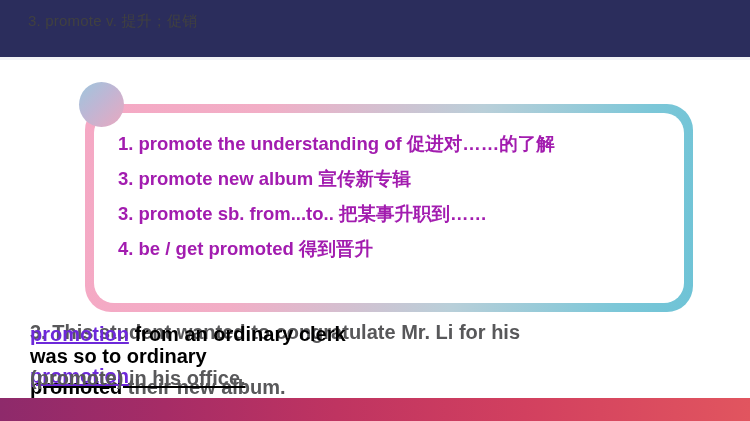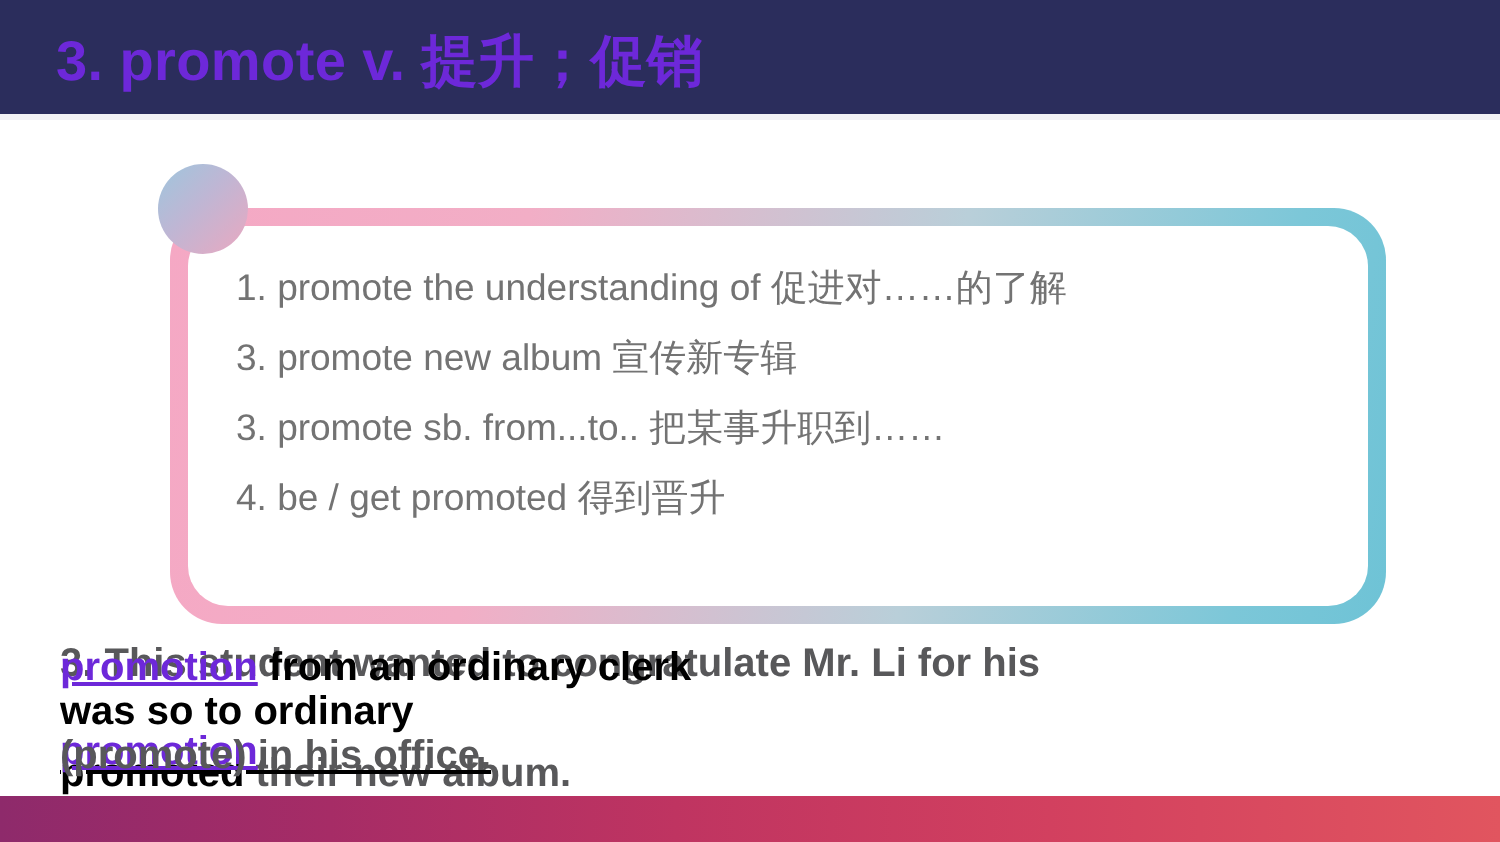--- a/index.html
+++ b/index.html
@@ -11,21 +11,21 @@
   }
   #slide{position:relative;width:750px;height:421px;background:#ffffff;overflow:hidden;}
 
   
   .header-bar{
     position:absolute;left:0;top:0;width:750px;height:57px;
     background:#2b2d5c;
   }
   .header-title{
     position:absolute;left:28px;top:12px;
-    font-size:28px;font-weight:bold;color:#6d28d9;
+    font-size:15px;font-weight:normal;color:#404040;
     letter-spacing:.2px;white-space:nowrap;
   }
   .header-underline{
     position:absolute;left:0;top:57px;width:750px;height:3px;
     background:#f2f2f5;
   }
 
   
   .deco-circle{
     position:absolute;left:79px;top:82px;width:45px;height:45px;border-radius:50%;
@@ -43,21 +43,21 @@
   .frame-inner{
     position:absolute;left:9px;top:9px;right:9px;bottom:9px;
     border-radius:20px;background:#ffffff;
   }
 
   
   .phrase-list{
     position:absolute;left:118px;top:126px;width:560px;z-index:6;
   }
   .phrase-item{
-    font-size:18.5px;font-weight:normal;color:#737373;
+    font-size:18.5px;font-weight:bold;color:#a21caf;
     line-height:35px;white-space:nowrap;
   }
 
   
   .overlay-zone{
     position:absolute;left:0;top:312px;width:750px;height:82px;z-index:8;
   }
   .layer{
     position:absolute;left:30px;width:720px;
     font-size:20px;font-weight:bold;line-height:24px;

